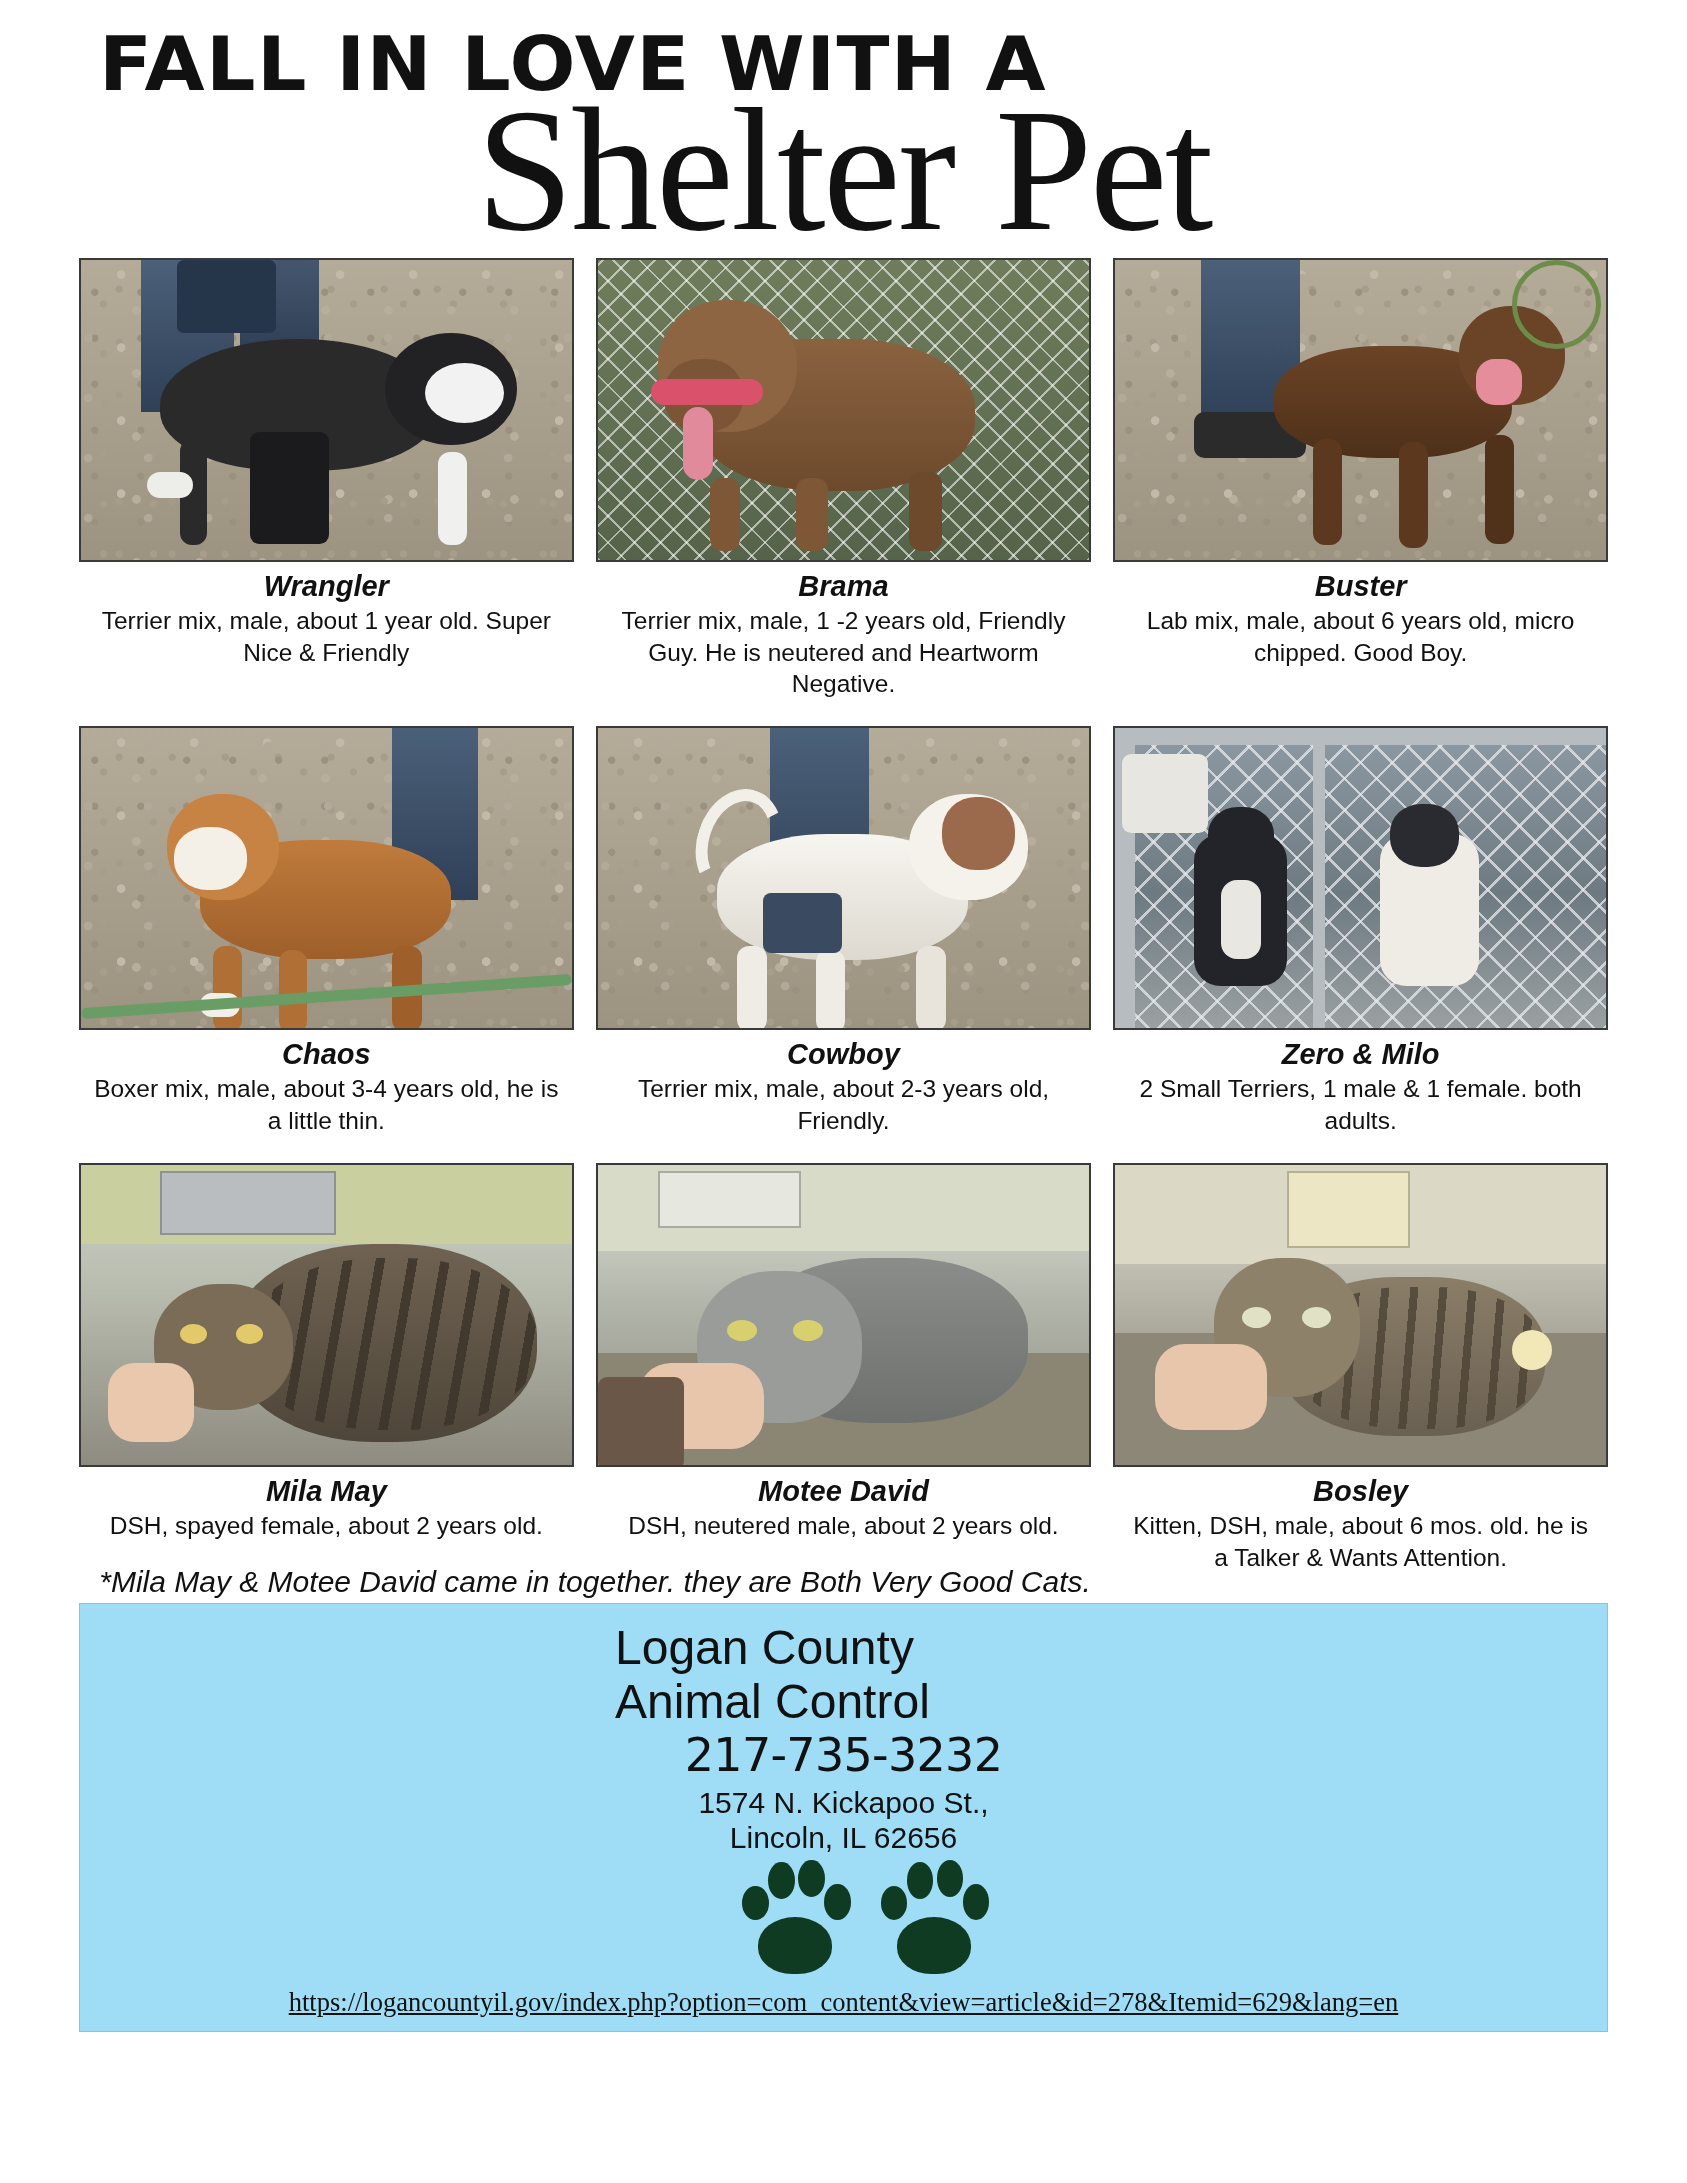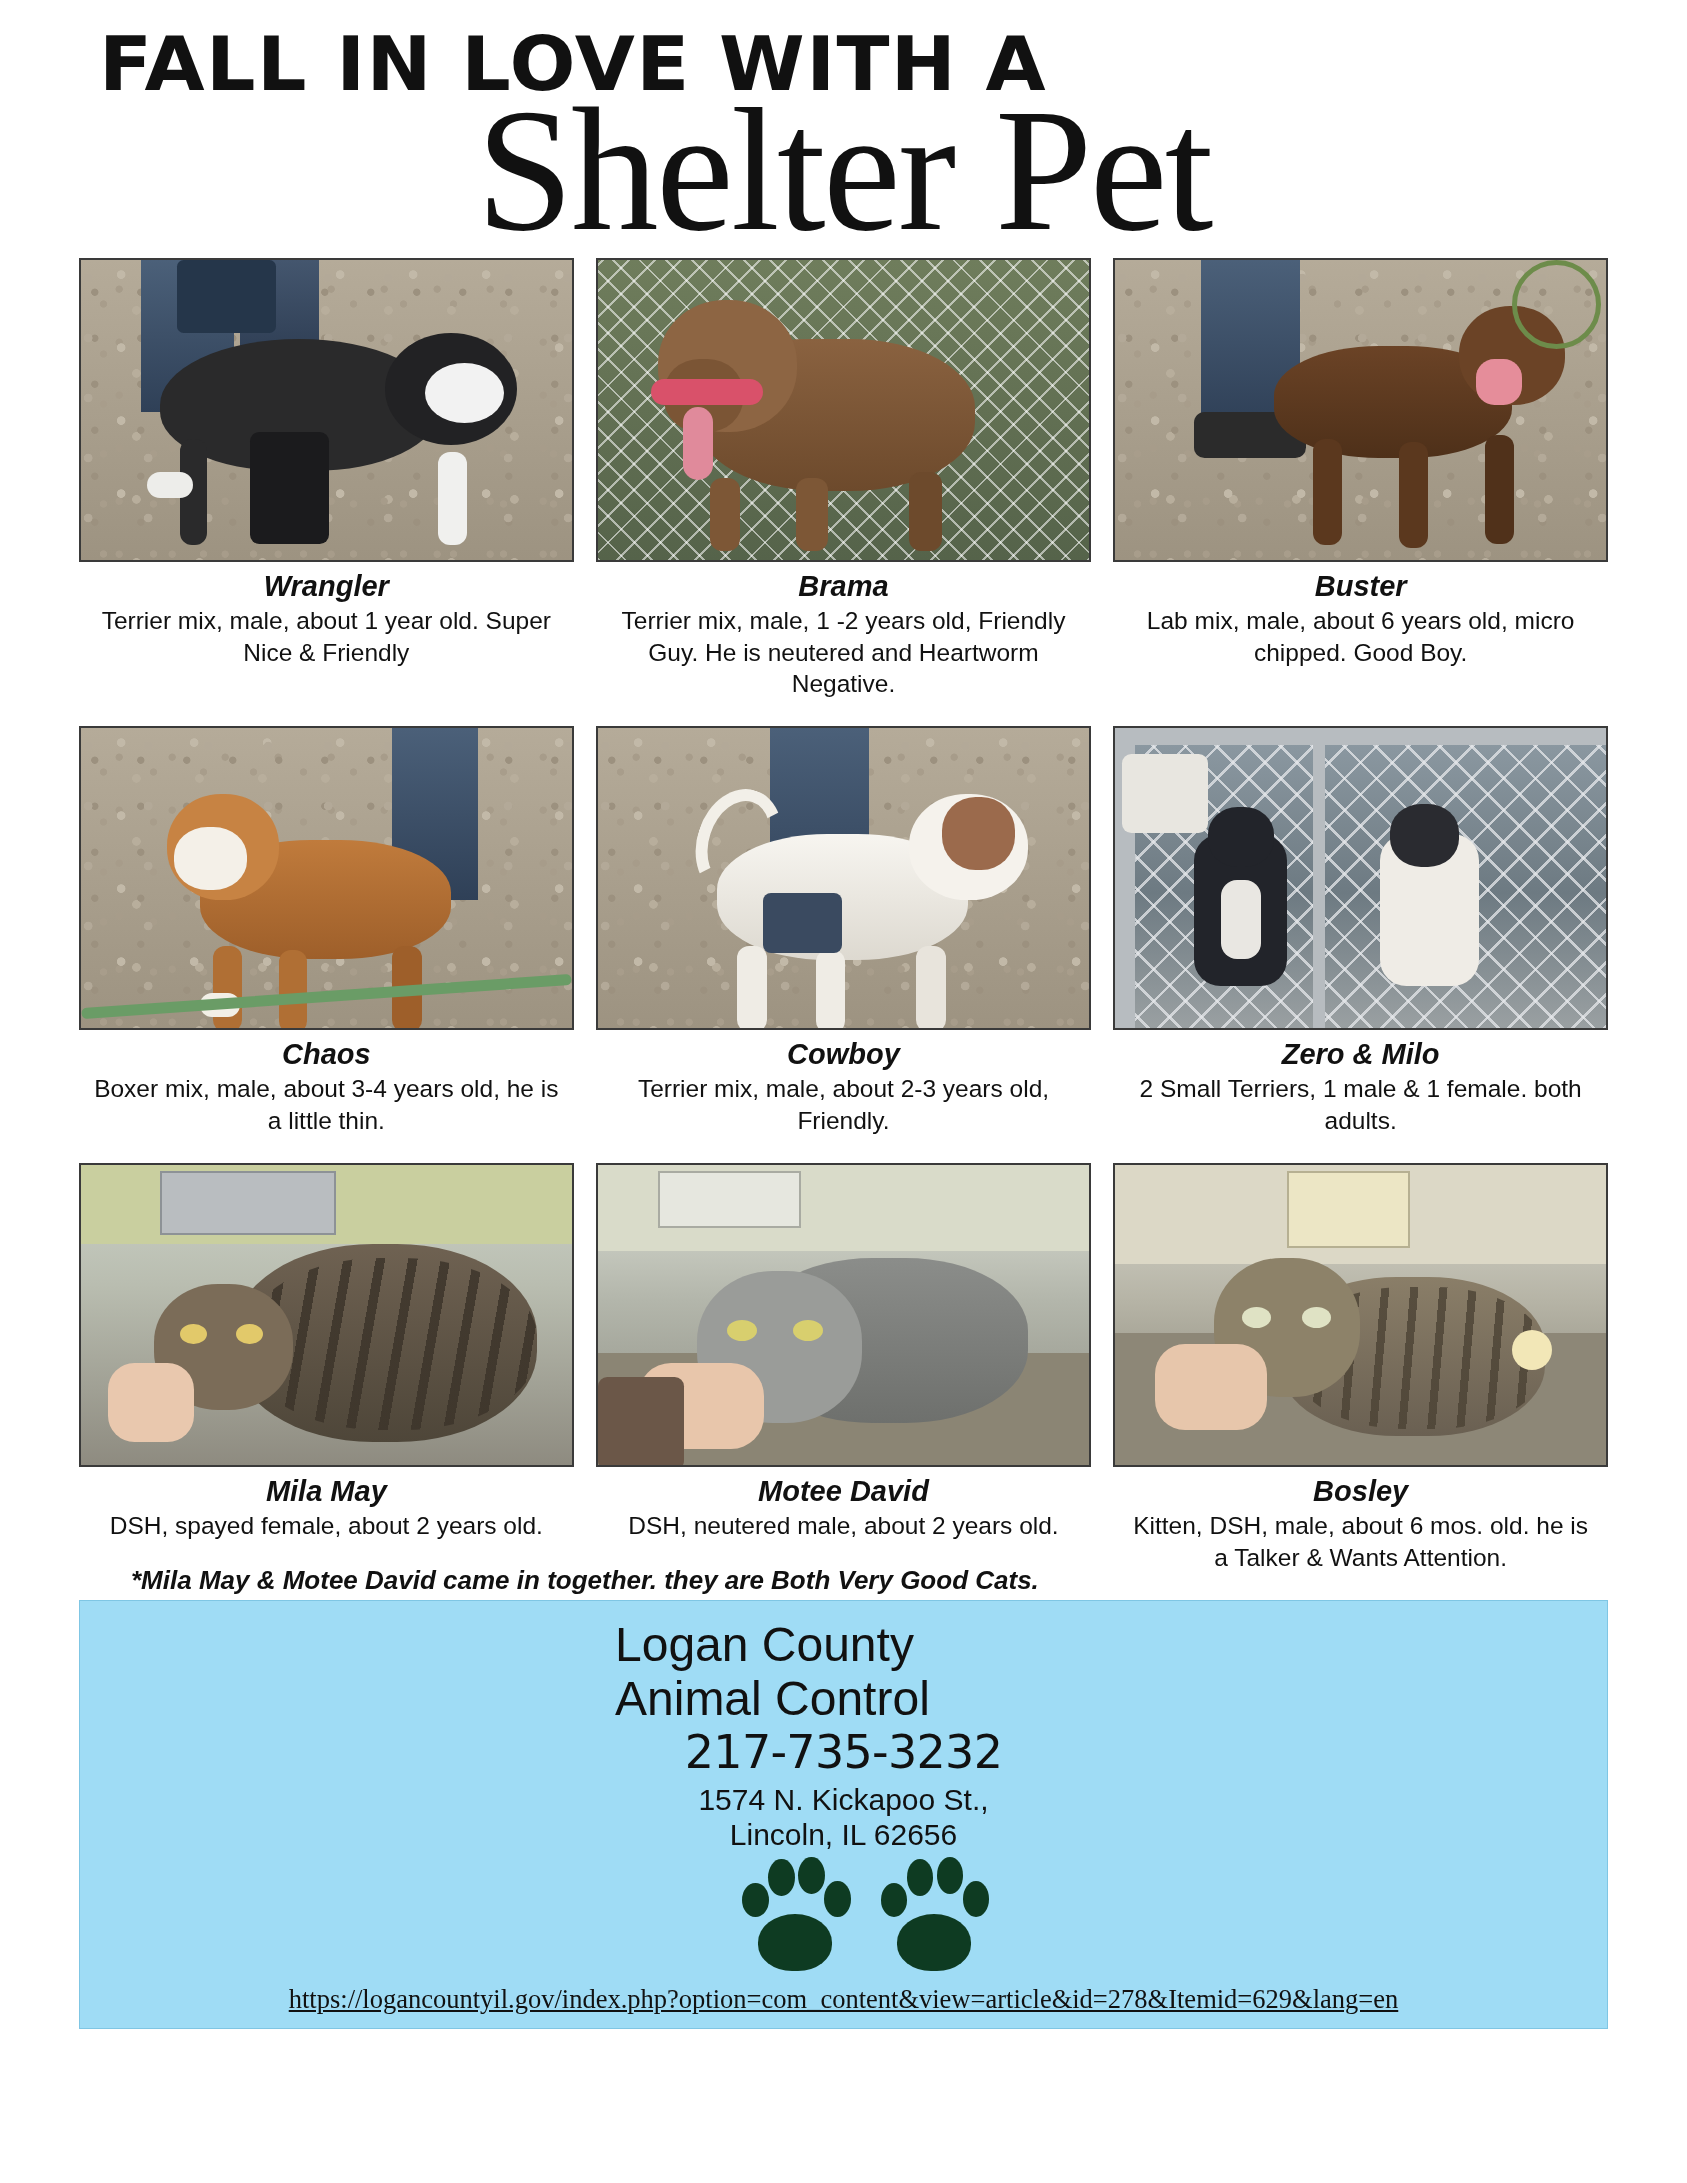--- a/index.html
+++ b/index.html
@@ -117,24 +117,24 @@
   }
   .indoor3 {
     background: linear-gradient(180deg, #dcdcd2 0%, #b6b4a6 45%, #7f7b6e 100%);
   }
   .blob { position: absolute; border-radius: 50%; }
   .jeans { position: absolute; background: linear-gradient(180deg,#4b6079,#2f4057); }
 
   
   .cat-note {
     grid-column: 1 / span 2;
-    text-align: center;
-    font-size: 26px;
+    text-align: right;
+    font-size: 30px;
     font-style: italic;
-    font-weight: bold;
+    font-weight: normal;
     margin-top: -12px;
   }
 
   
   .footer {
     margin-top: 4px;
     background: #9fdcf5;
     border: 1.3px solid #7fc6e4;
     padding: 17px 26.5px 13.2px 26.5px;
     box-sizing: border-box;

